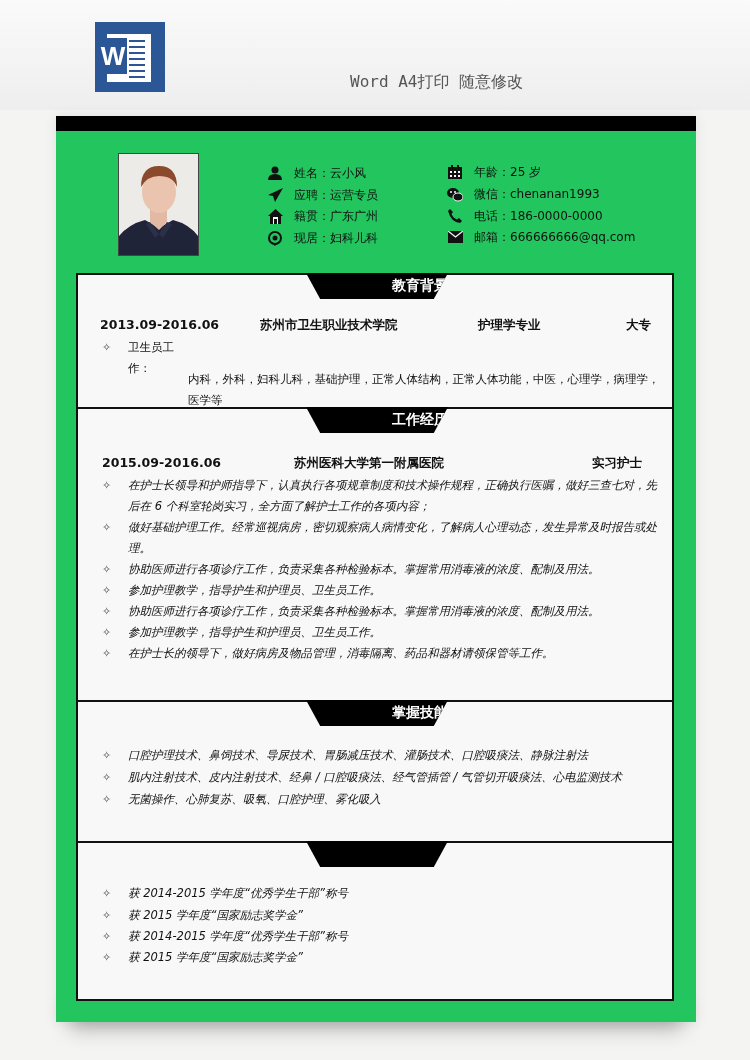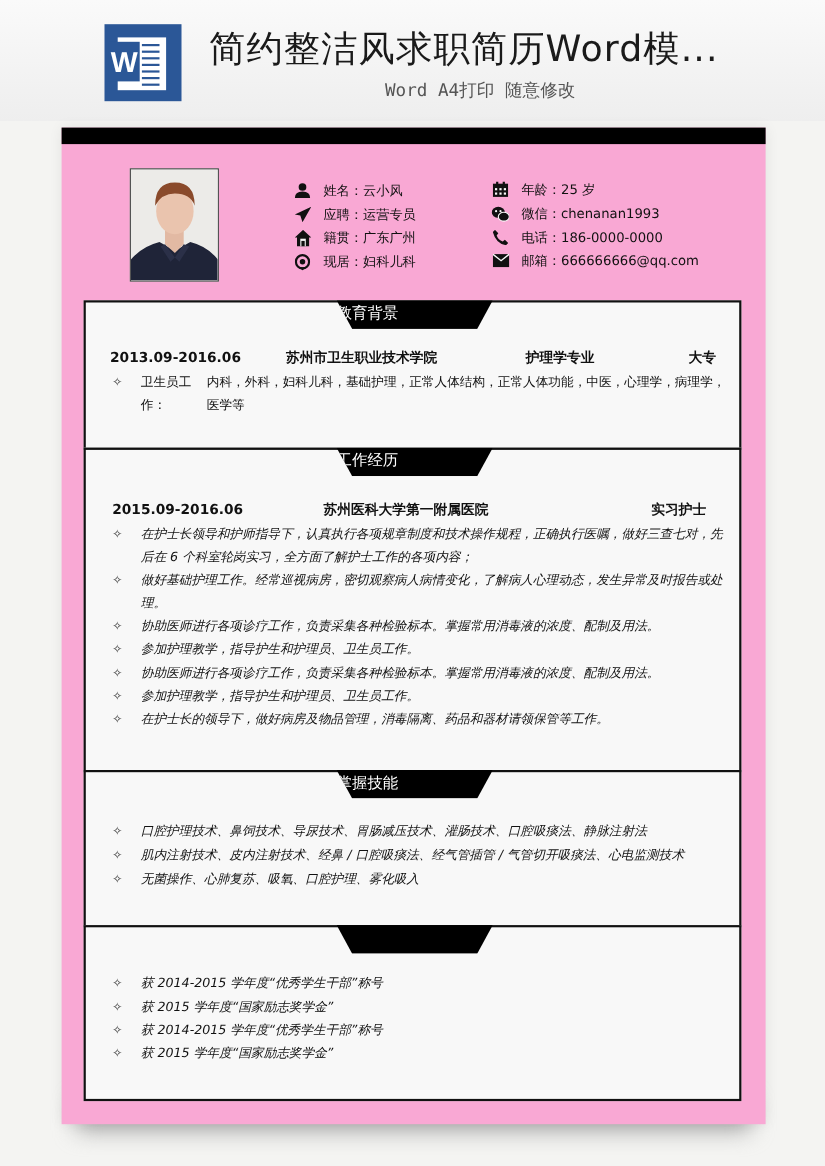--- a/index.html
+++ b/index.html
@@ -13,30 +13,30 @@
   .header { position:absolute; left:0; top:0; width:750px; height:110px; background:linear-gradient(#fafafa,#eeeeee); }
   .word-logo { position:absolute; left:95px; top:22px; width:70px; height:70px; background:#2b5797; }
   .word-logo .page { position:absolute; left:12px; top:12px; width:44px; height:48px; background:#fff; }
   .word-logo .lines { position:absolute; left:34px; top:18px; width:16px; }
   .word-logo .lines i { display:block; height:2px; background:#2b5797; margin-bottom:4px; }
   .word-logo .w { position:absolute; left:4px; top:16px; width:28px; height:36px; background:#2b5797; color:#fff; font-weight:bold; font-size:26px; line-height:36px; text-align:center; font-family:"Liberation Sans",sans-serif; }
   .title { position:absolute; left:190px; top:22px; font-size:33px; color:#1a1a1a; letter-spacing:1px; white-space:nowrap; }
   .subtitle { position:absolute; left:310px; top:72px; font-size:16px; color:#555; font-family:"DejaVu Sans Mono","Liberation Mono",monospace; white-space:nowrap;margin-left:40px; }
 
   .shadow { position:absolute; left:70px; top:1000px; width:612px; height:28px; background:#a8a8a8; filter:blur(10px); }
-  .sheet { position:absolute; left:56px; top:116px; width:640px; height:906px; background:#f9a8d4; box-shadow:0 0 12px rgba(0,0,0,0.08); }
+  .sheet { position:absolute; left:56px; top:116px; width:640px; height:906px; background:#22c55e; box-shadow:0 0 12px rgba(0,0,0,0.08); }
   .topbar { position:absolute; left:0; top:0; width:640px; height:15px; background:#000; }
 
   .photo { position:absolute; left:62px; top:37px; width:79px; height:101px; border:1px solid #444; background:#e8e8e6; overflow:hidden; }
   .info-row { position:absolute; height:20px; display:flex; align-items:center; font-size:12px; white-space:nowrap; }
   .info-row .ic { width:18px; height:16px; margin-right:10px; display:flex; align-items:center; justify-content:center; }
   .info-row .lbl { color:#111; }
 
   .section { position:absolute; left:20px; width:598px; border:2px solid #111; background:#f8f8f8; box-sizing:border-box; }
-  .tab { position:absolute; left:228px; top:-2px; width:142px; height:26px; background:#000; clip-path:polygon(0 0,100% 0,90% 100%,10% 100%); color:#fff; font-weight:normal; font-size:14px; text-align:left; line-height:24px; }
+  .tab { position:absolute; left:228px; top:-2px; width:142px; height:26px; background:#000; clip-path:polygon(0 0,100% 0,90% 100%,10% 100%); color:#fff; font-weight:bold; font-size:14px; text-align:right; line-height:24px; }
   .row-head { position:absolute; font-weight:bold; font-size:12.5px; white-space:nowrap; }
   .bullet { position:absolute; left:24px; font-size:11.5px; line-height:21px; display:flex; }
   .bullet .mk { width:26px; flex:none; color:#444; font-size:11px; }
   .bullet .tx { width:530px;font-style:italic; }
 </style>
 </head>
 <body>
 
 <div class="header">
   <div class="word-logo">
@@ -45,21 +45,20 @@
         <i></i>
         <i></i>
         <i></i>
         <i></i>
         <i></i>
         <i></i>
         <i></i>
       </div>
     <div class="w">W</div>
   </div>
-  <div class="title">简约整洁风求职简历Word模...</div>
   <div class="subtitle">Word A4打印 随意修改</div>
 </div>
 
 <div class="shadow"></div>
 
 <div class="sheet">
   <div class="topbar"></div>
 
   <div class="photo">
     <svg width="79" height="101" viewBox="0 0 79 101">
@@ -167,21 +166,21 @@
 
   <div class="section" style="top:157px;height:136px;">
     <div class="tab">教育背景</div>
     <div class="row-head" style="left:22px;top:42px;">2013.09-2016.06</div>
     <div class="row-head" style="left:182px;top:42px;">苏州市卫生职业技术学院</div>
     <div class="row-head" style="left:400px;top:42px;">护理学专业</div>
     <div class="row-head" style="left:548px;top:42px;">大专</div>
     <div class="bullet" style="top:62px;left:24px;">
       <span class="mk">✧</span>
       <span style="width:60px;flex:none;">卫生员工作：</span>
-      <span style="width:490px;"><span>内科，外科，妇科儿科，基础护理，正常人体结构，正常人体功能，中医，心理学，病理学，</span><br><span>医学等</span></span>
+      <span style="width:490px;margin-top:32px;"><span>内科，外科，妇科儿科，基础护理，正常人体结构，正常人体功能，中医，心理学，病理学，</span><br><span>医学等</span></span>
     </div>
   </div>
 
   <div class="section" style="top:291px;height:295px;">
     <div class="tab">工作经历</div>
     <div class="row-head" style="left:24px;top:46px;">2015.09-2016.06</div>
     <div class="row-head" style="left:216px;top:46px;">苏州医科大学第一附属医院</div>
     <div class="row-head" style="left:514px;top:46px;">实习护士</div>
     <div class="bullet" style="top:66px;">
         <span class="mk">✧</span>

